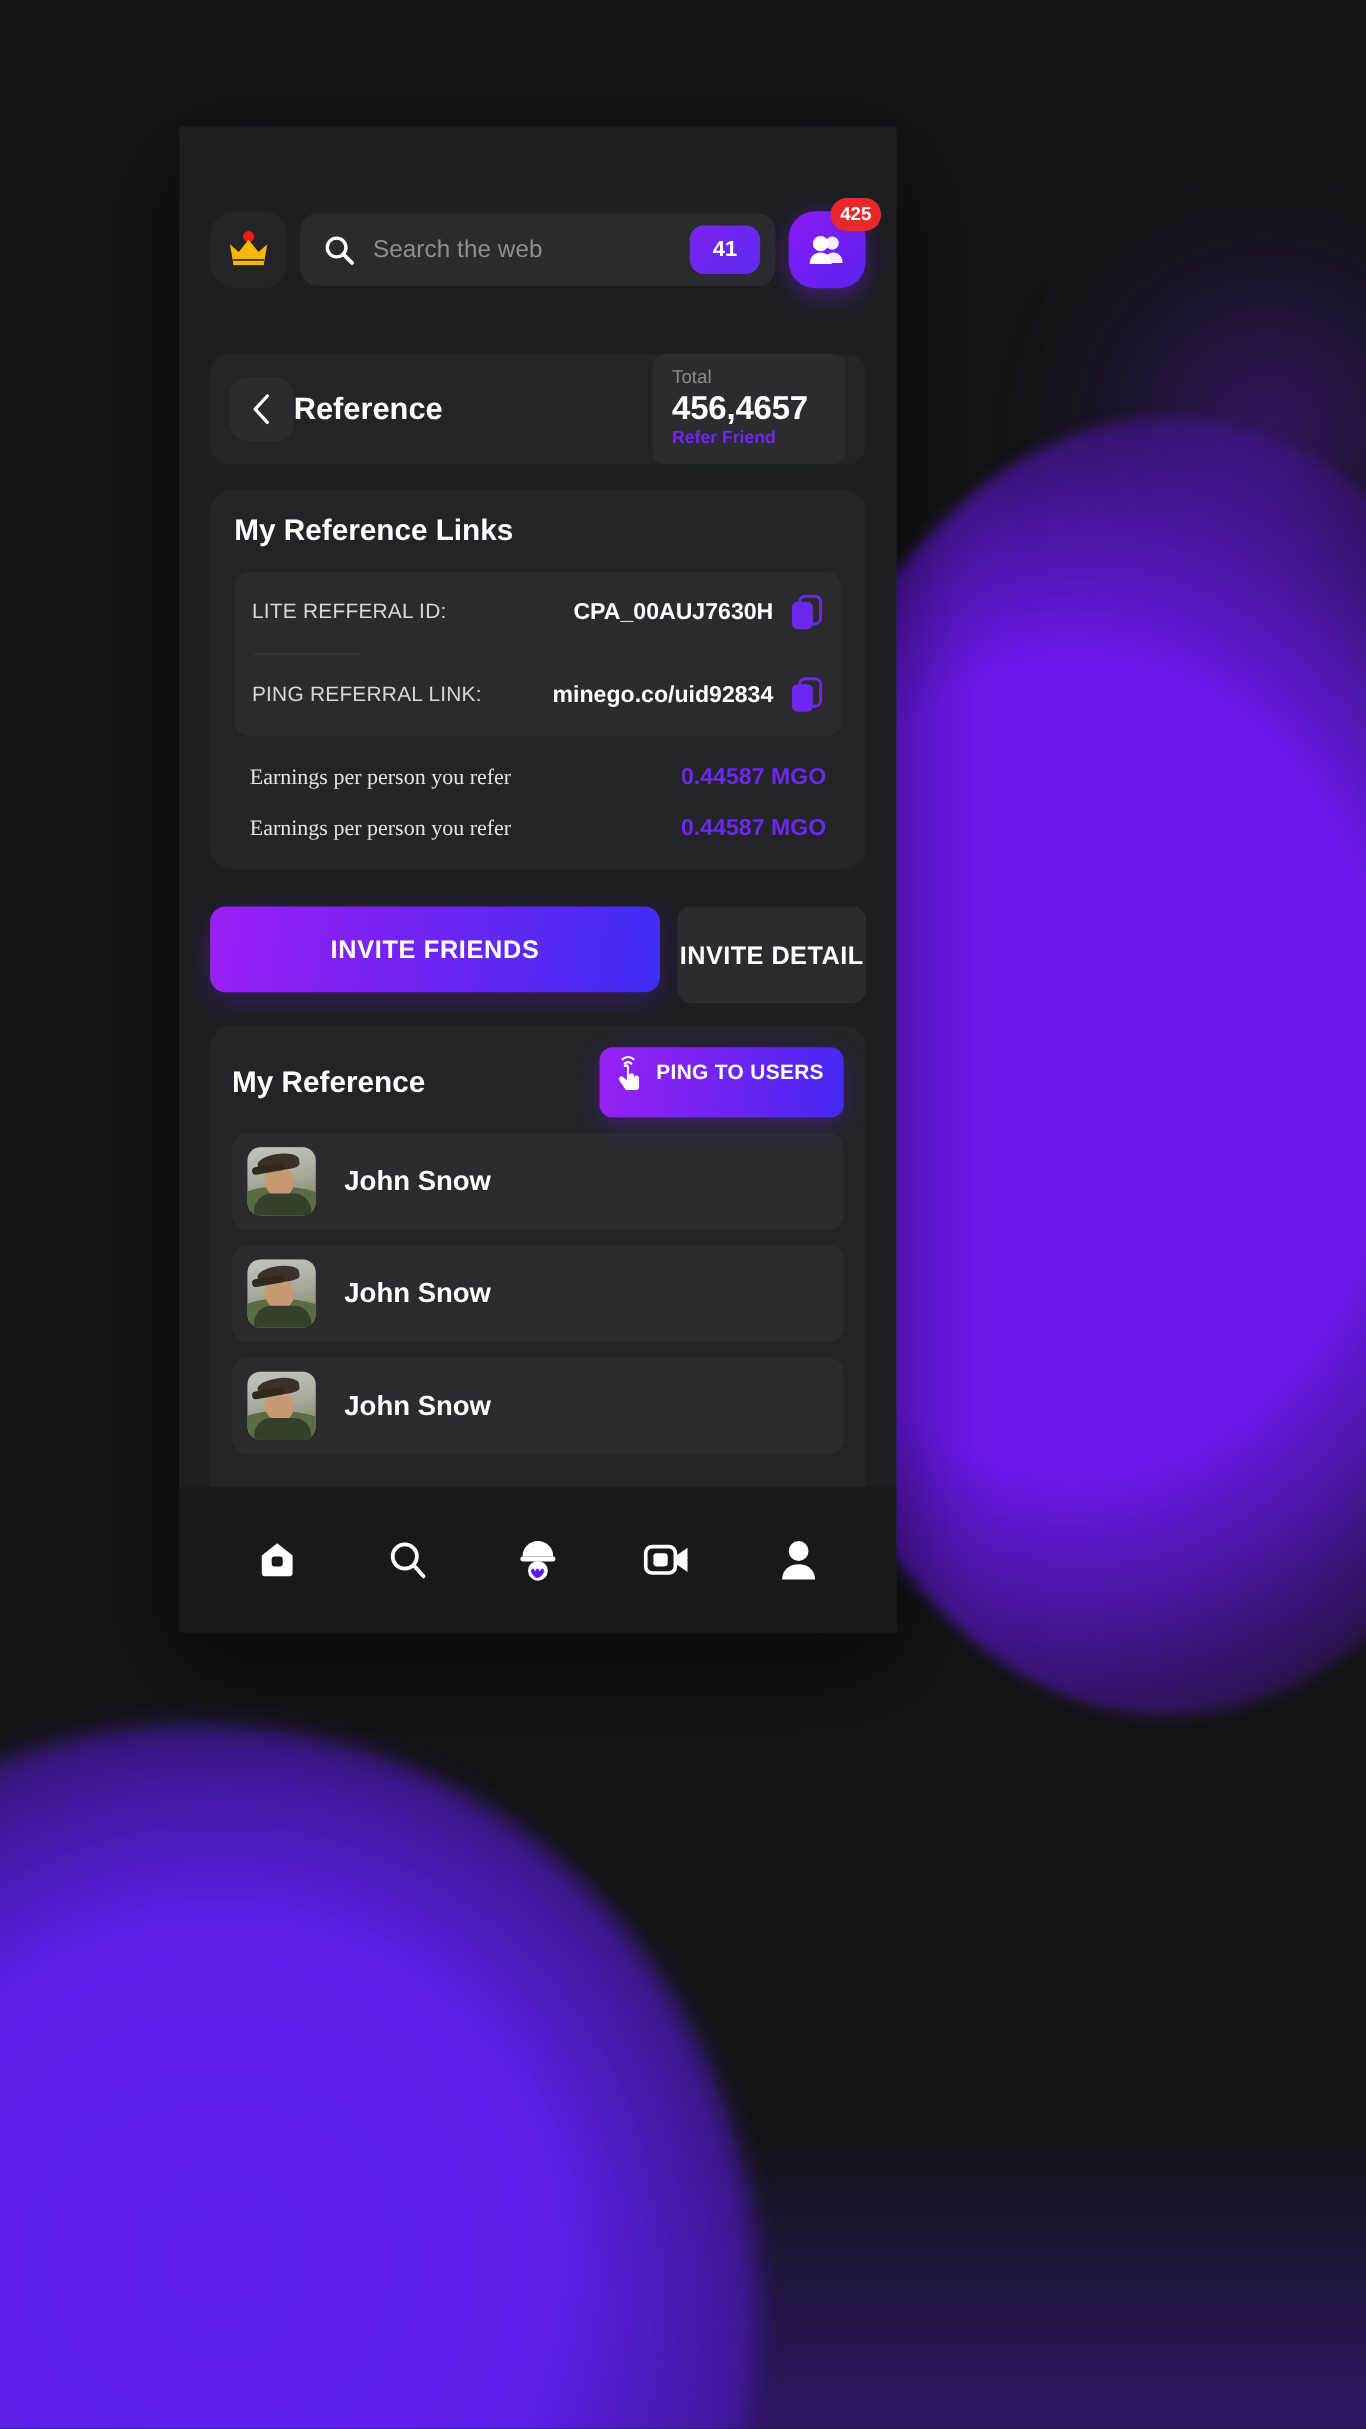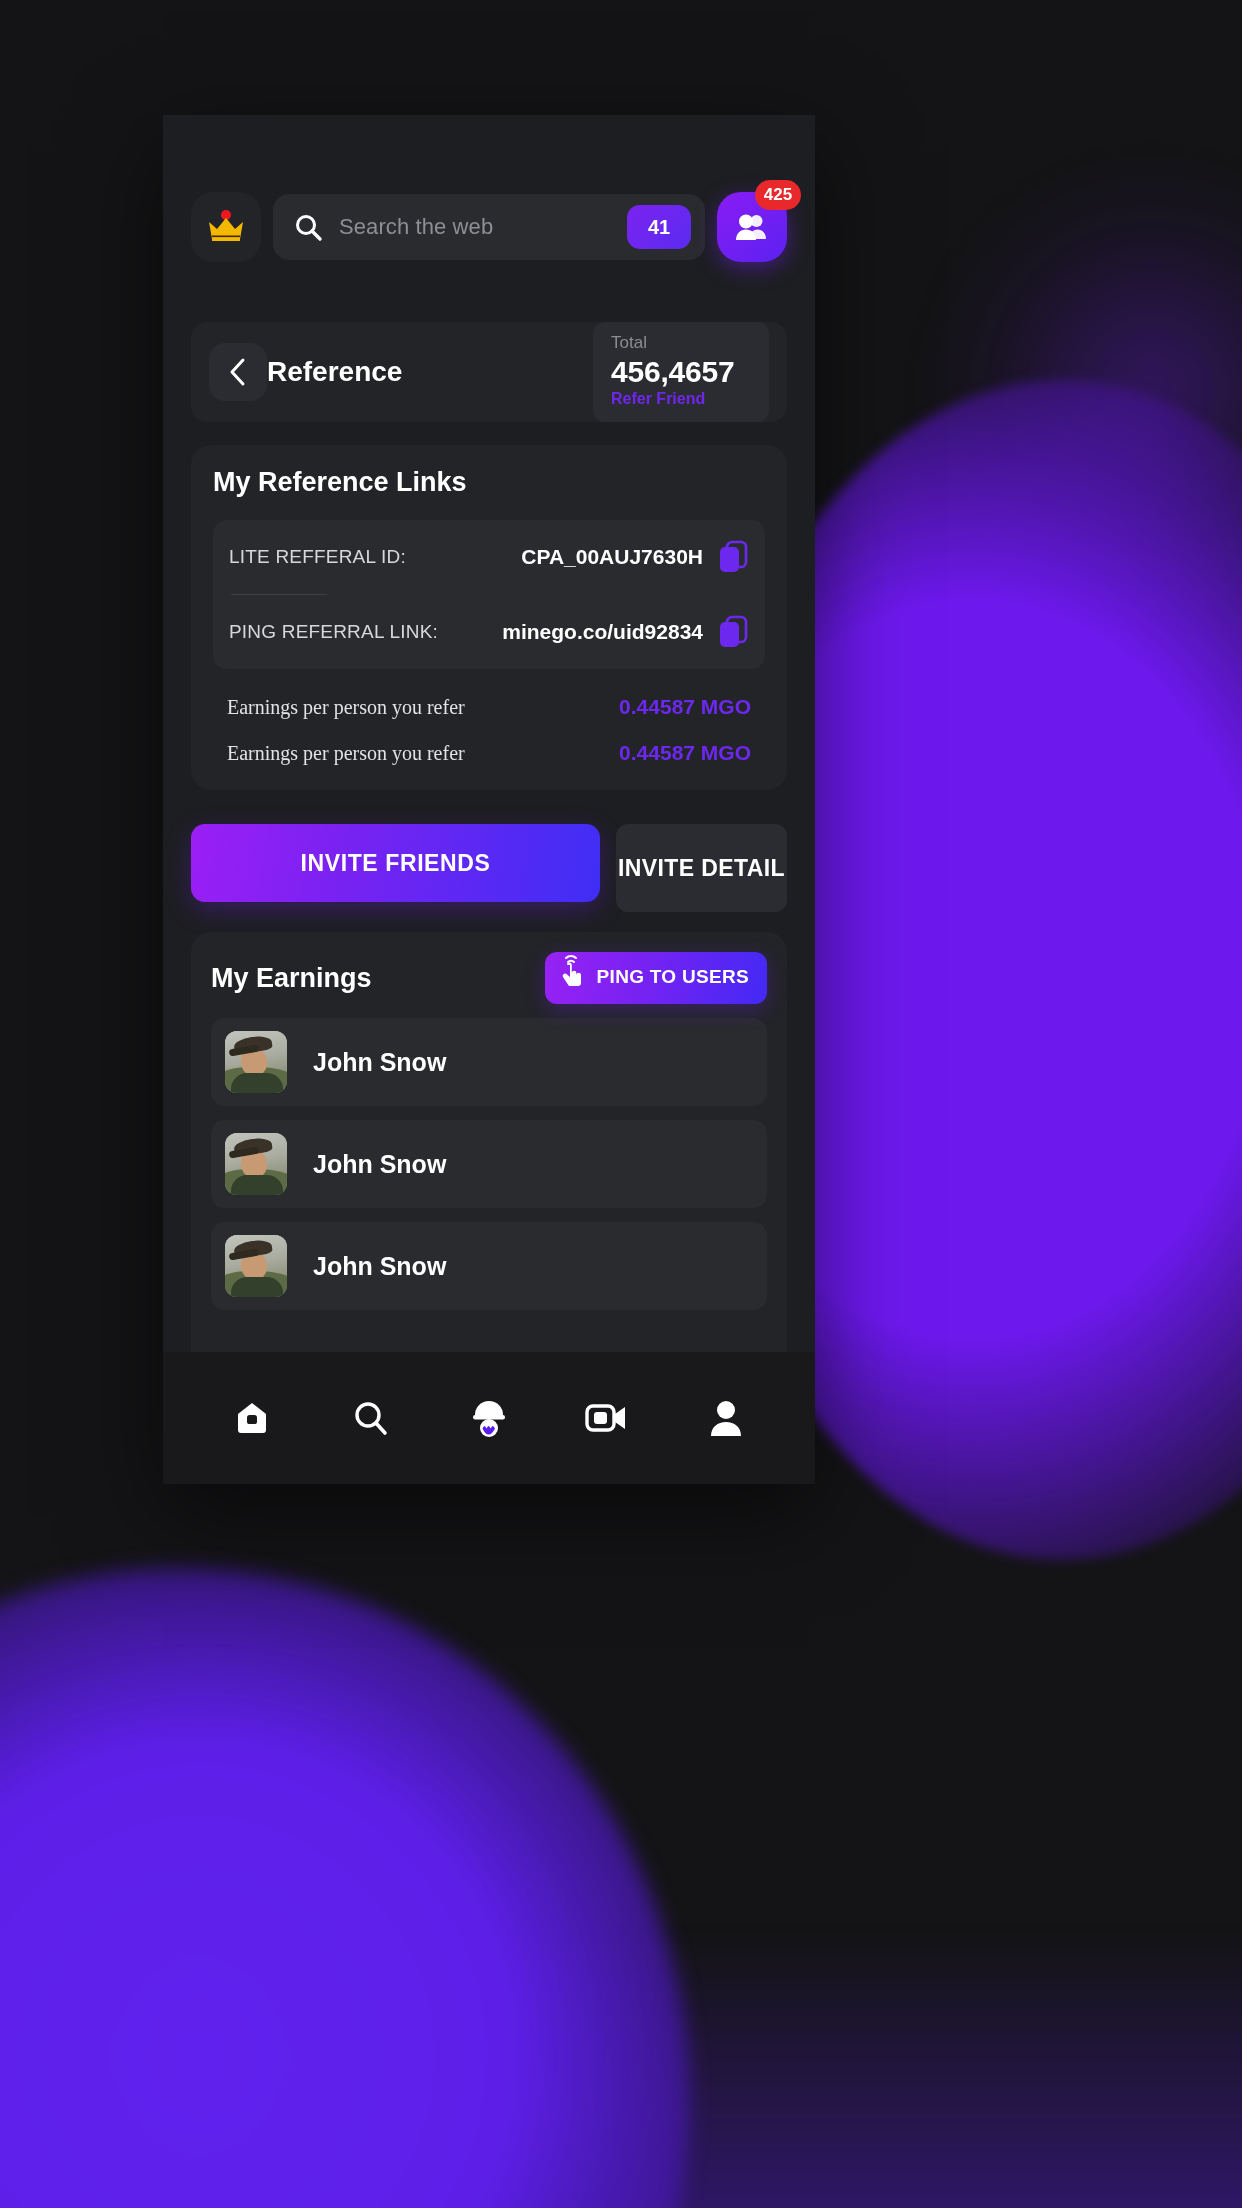--- a/index.html
+++ b/index.html
@@ -137,21 +137,21 @@
   }
 
   
   .card-refs {
     position:absolute; left:28px; top:817px; width:596px; height:440px;
     background:#232428; border-radius:20px; padding:20px 20px 0 20px;
   }
   .refs-head { display:flex; align-items:center; }
   .refs-title { color:#fff; font-size:27px; font-weight:bold; flex:1 1 auto; }
   .ping-btn {
-    height:52px; border-radius:12px; padding:0 18px 16px 12px; display:flex; align-items:flex-end; gap:10px;
+    height:64px; border-radius:12px; padding:0 18px 16px 12px; display:flex; align-items:center; gap:10px;
     background:linear-gradient(100deg,#9722f3 0%,#7a22f2 40%, #4429f4 100%);
     color:#fff; font-size:19px; font-weight:bold; letter-spacing:0.3px;
     box-shadow:0 6px 20px rgba(110,30,240,0.30);
   }
   .tap-icon { width:30px; height:34px; flex:0 0 auto; }
 
   .ref-item {
     margin-top:14px; height:88px; background:#2a2b2f; border-radius:14px;
     display:flex; align-items:center; padding-left:14px;
   }
@@ -281,21 +281,21 @@
         </div>
       </div>
 
       <div class="btn-row">
         <div class="btn-invite">INVITE FRIENDS</div>
         <div class="btn-detail">INVITE DETAIL</div>
       </div>
 
       <div class="card-refs">
         <div class="refs-head">
-          <div class="refs-title">My Earnings</div>
+          <div class="refs-title">My Reference</div>
           <div class="ping-btn">
             <span class="tap-icon">
               <svg width="30" height="34" viewBox="0 0 30 34">
                 <path d="M9 4 a7 7 0 0 1 10 0" fill="none" stroke="#ffffff" stroke-width="2" stroke-linecap="round"></path>
                 <path d="M11 8 a4 4 0 0 1 6 0" fill="none" stroke="#ffffff" stroke-width="2" stroke-linecap="round"></path>
                 <path d="M13 11 v12 l-3.5 -3 a2.4 2.4 0 0 0 -3.4 3.3 L12 32 h9 a3 3 0 0 0 3 -3 v-8 a2.3 2.3 0 0 0 -4.6 0 v-2 a2.3 2.3 0 0 0 -4.6 0 v-8 a2.4 2.4 0 0 0 -4.8 0 z" fill="#ffffff"></path>
               </svg>
             </span>
             <span>PING TO USERS</span>
           </div>

